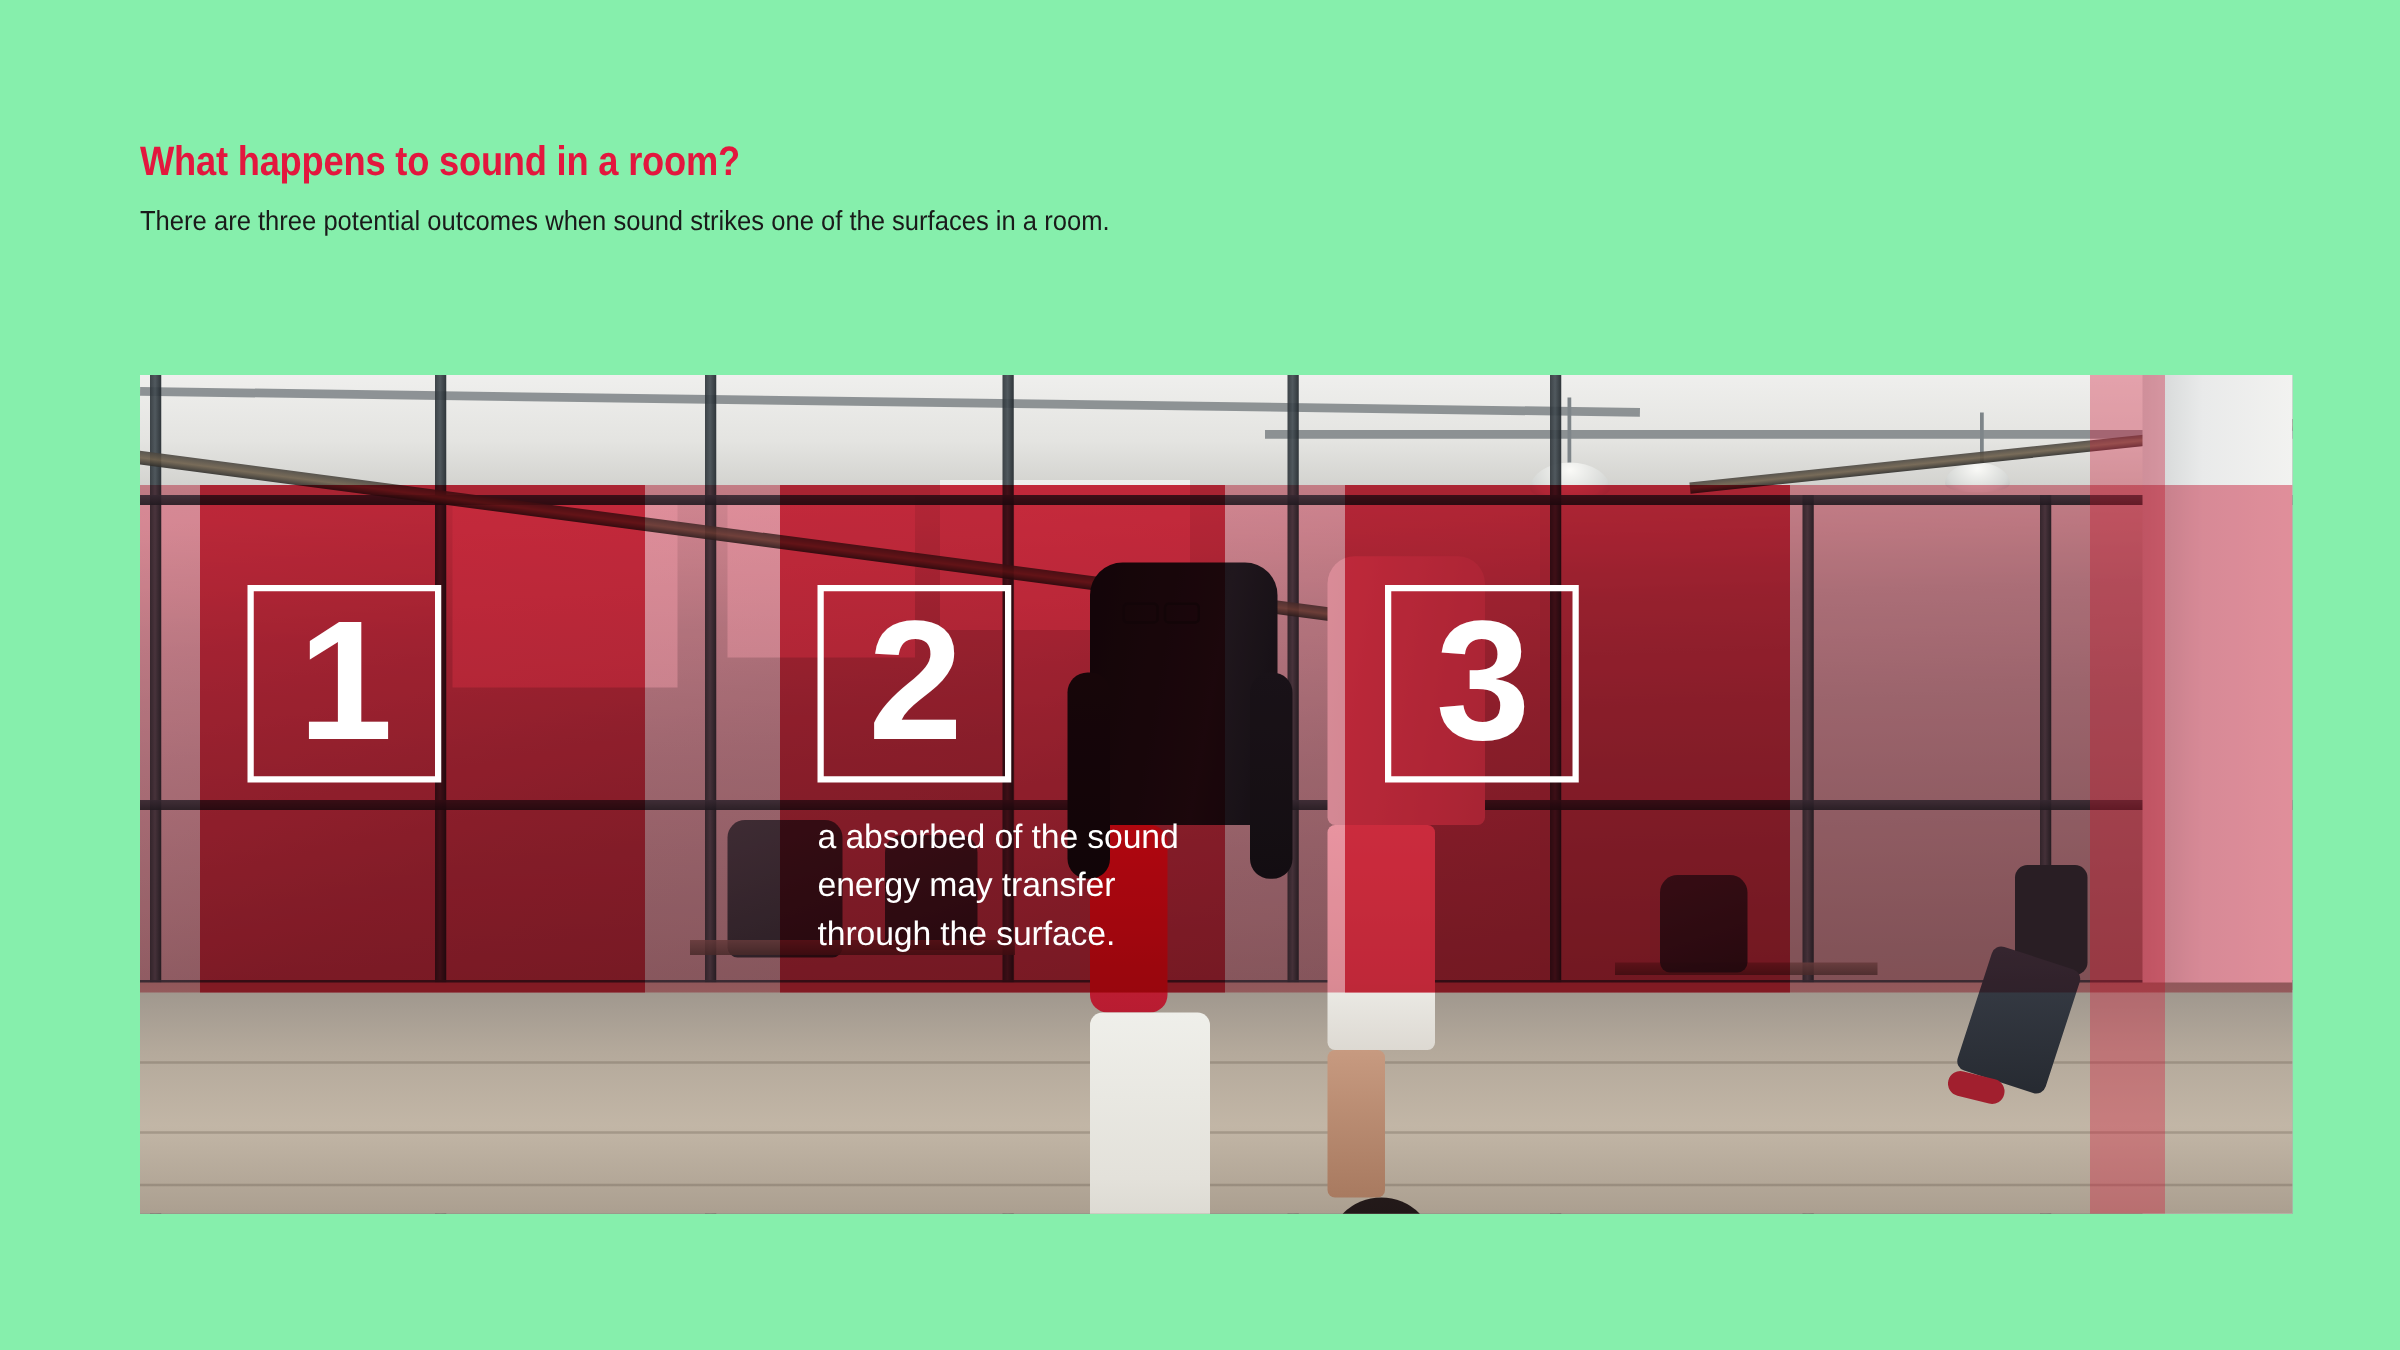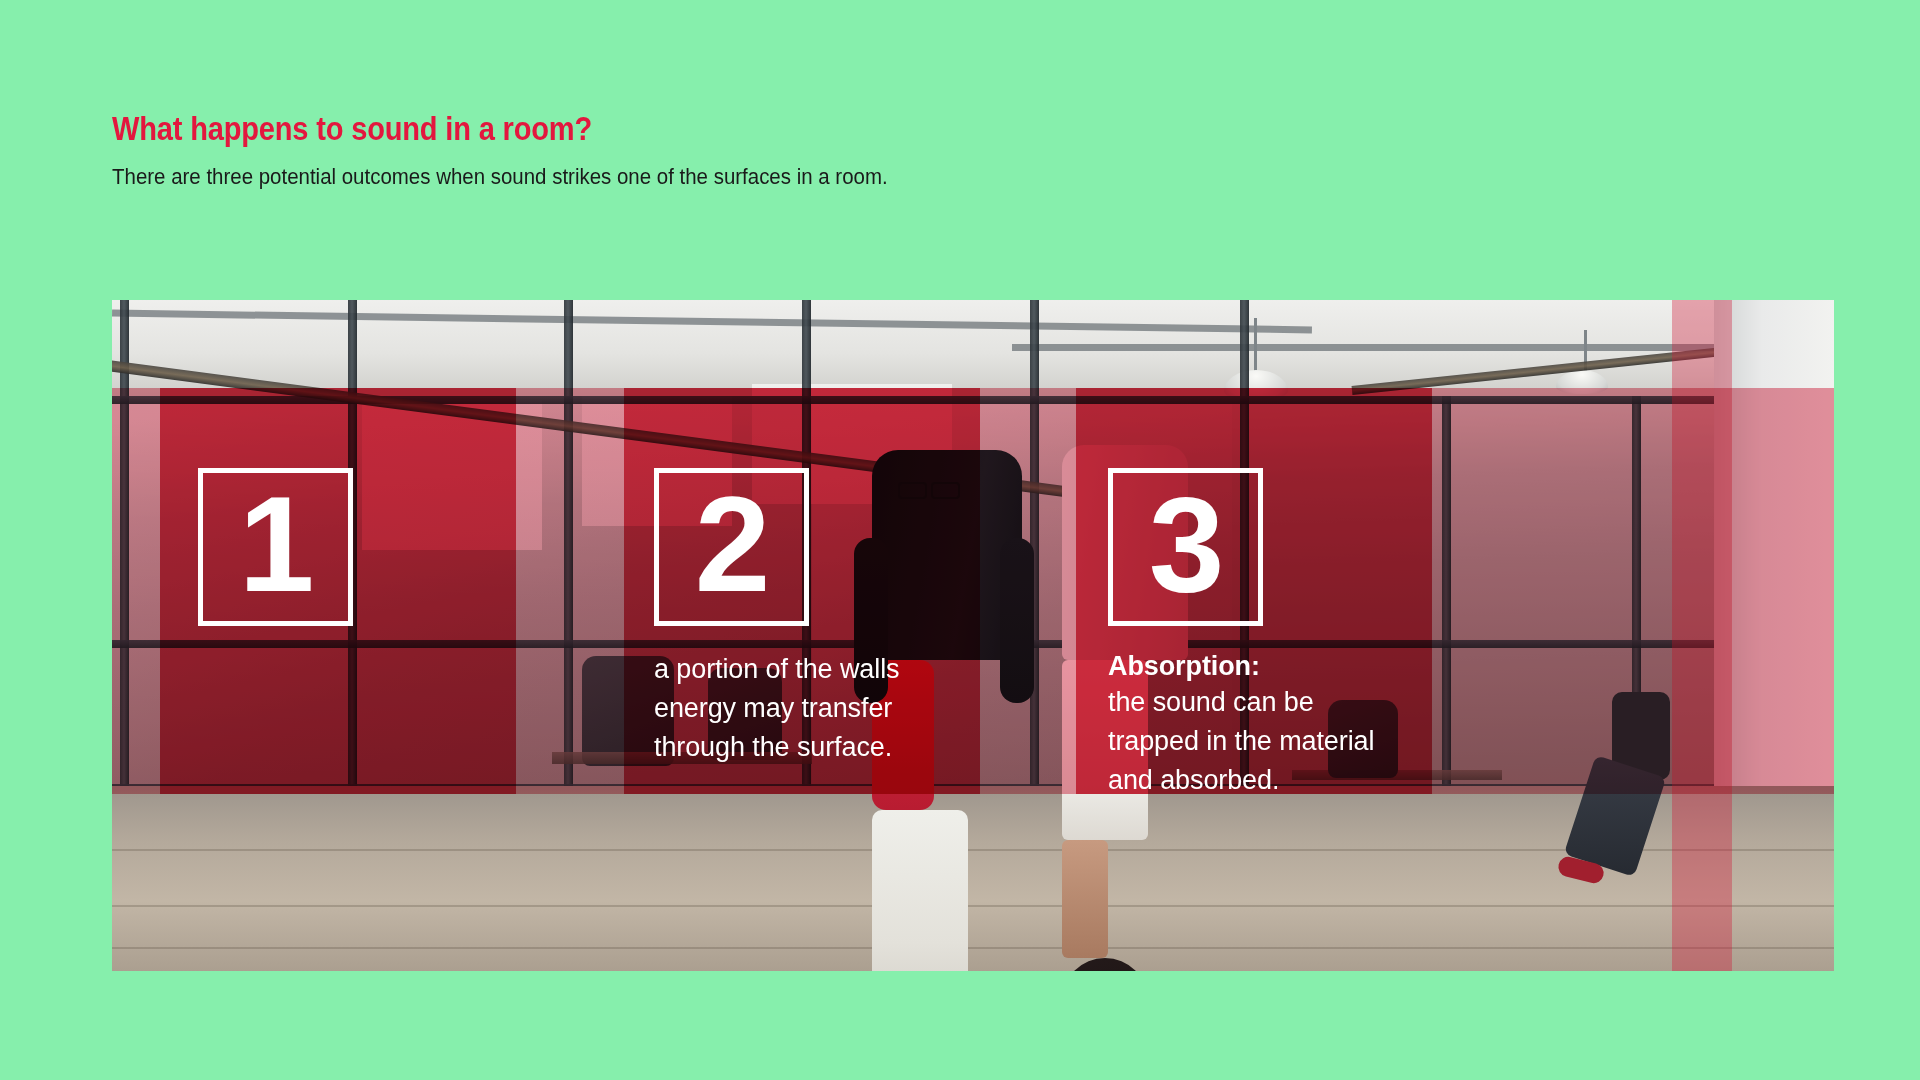--- a/index.html
+++ b/index.html
@@ -308,32 +308,26 @@
       <div class="num-box">
         <span class="num">1</span>
       </div>
     </div>
 
     <div class="card" style="left:542px; top:168px;">
       <div class="num-box">
         <span class="num">2</span>
       </div>
       <div class="card-body">
-        <div class="card-text">a portion of the walls
+        <div class="card-text">a absorbed of the sound
 energy may transfer
 through the surface.</div>
       </div>
     </div>
 
     <div class="card" style="left:996px; top:168px;">
       <div class="num-box">
         <span class="num">3</span>
       </div>
-      <div class="card-body">
-        <div class="card-term">Absorption:</div>
-        <div class="card-text">the sound can be
-trapped in the material
-and absorbed.</div>
-      </div>
     </div>
 
   </div>
 </div>
 
 </body></html>

